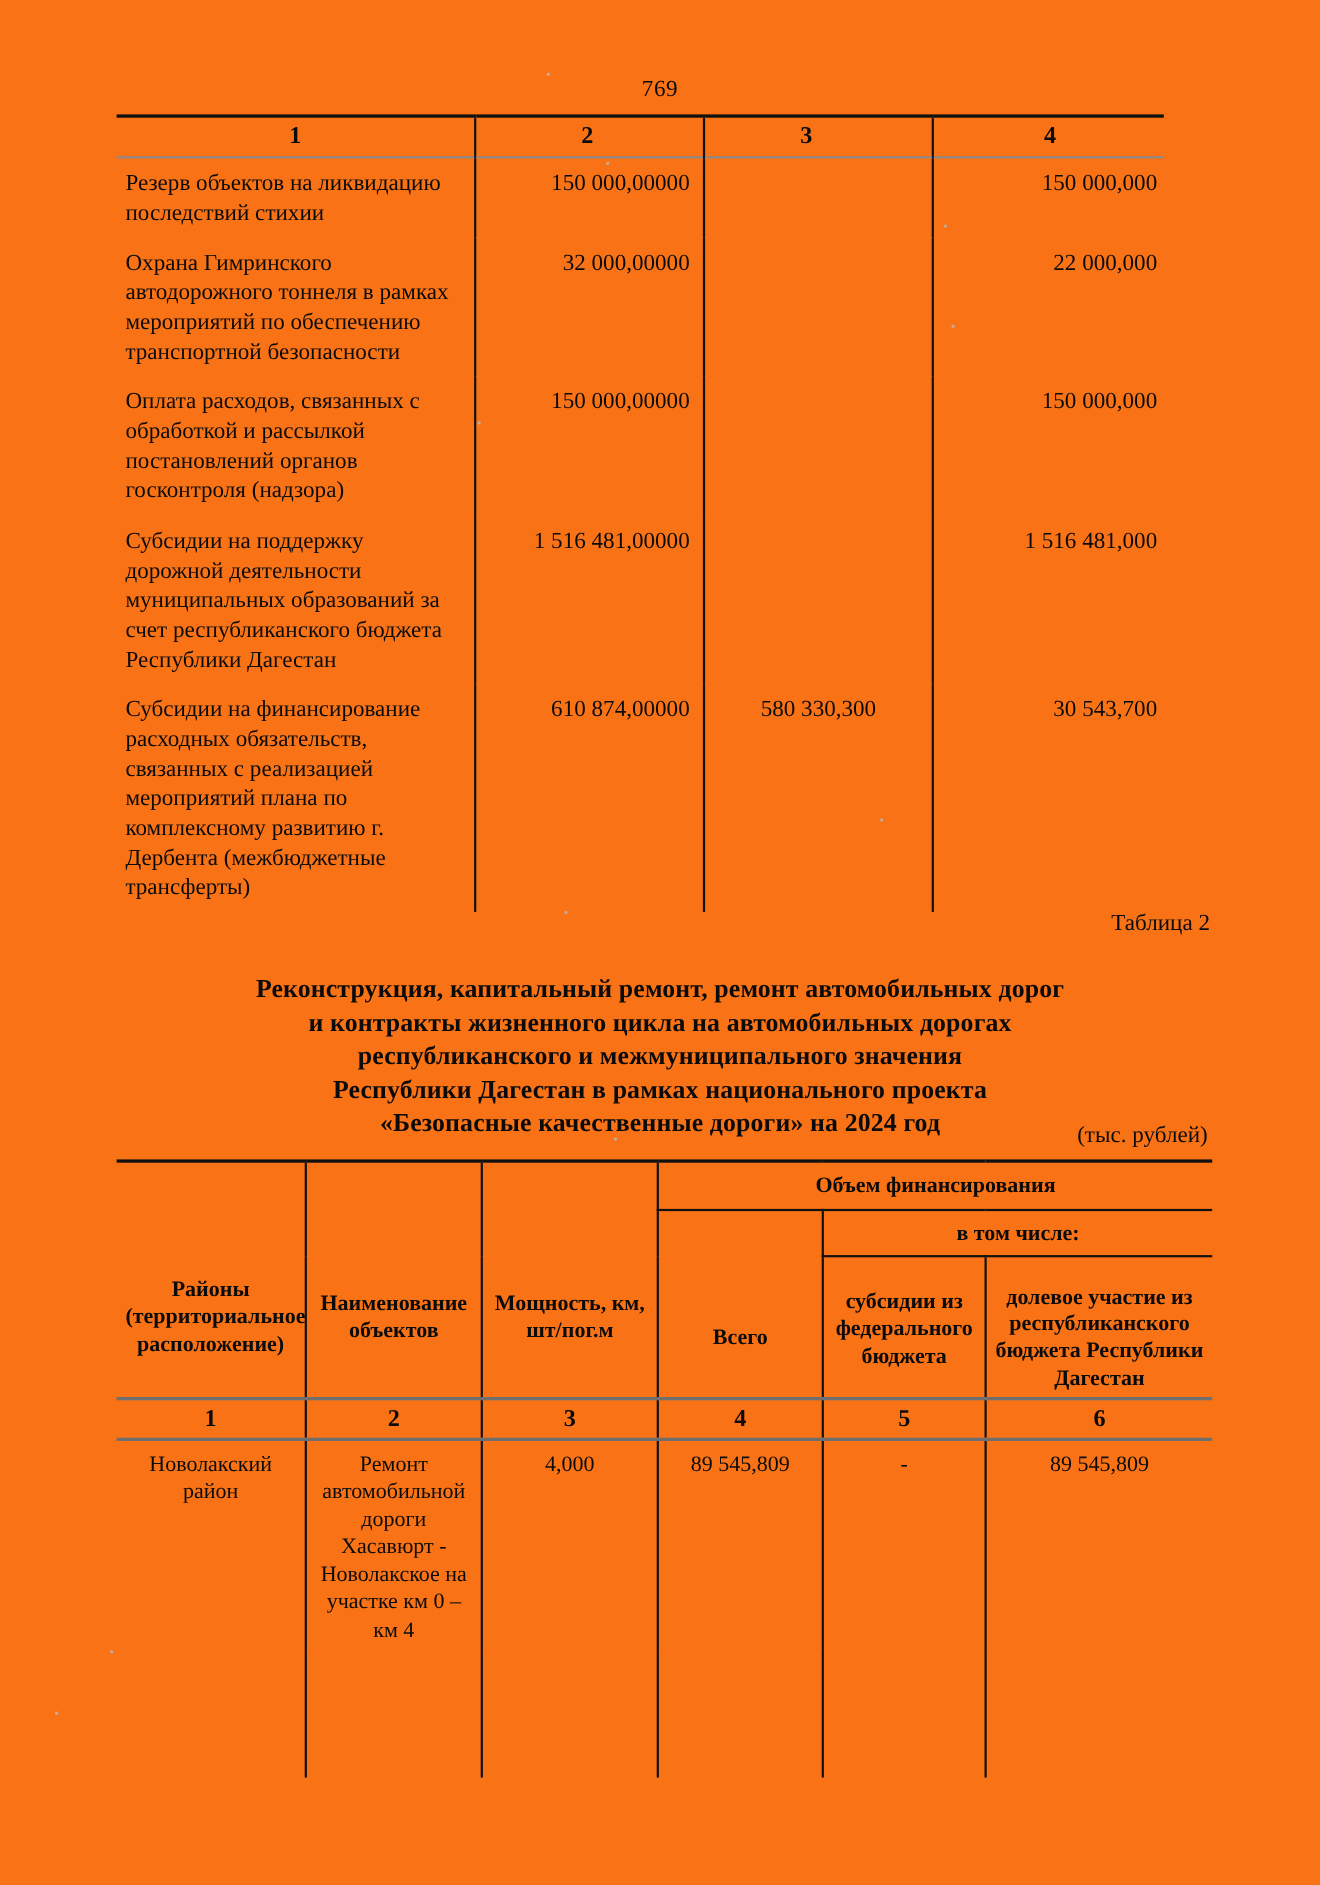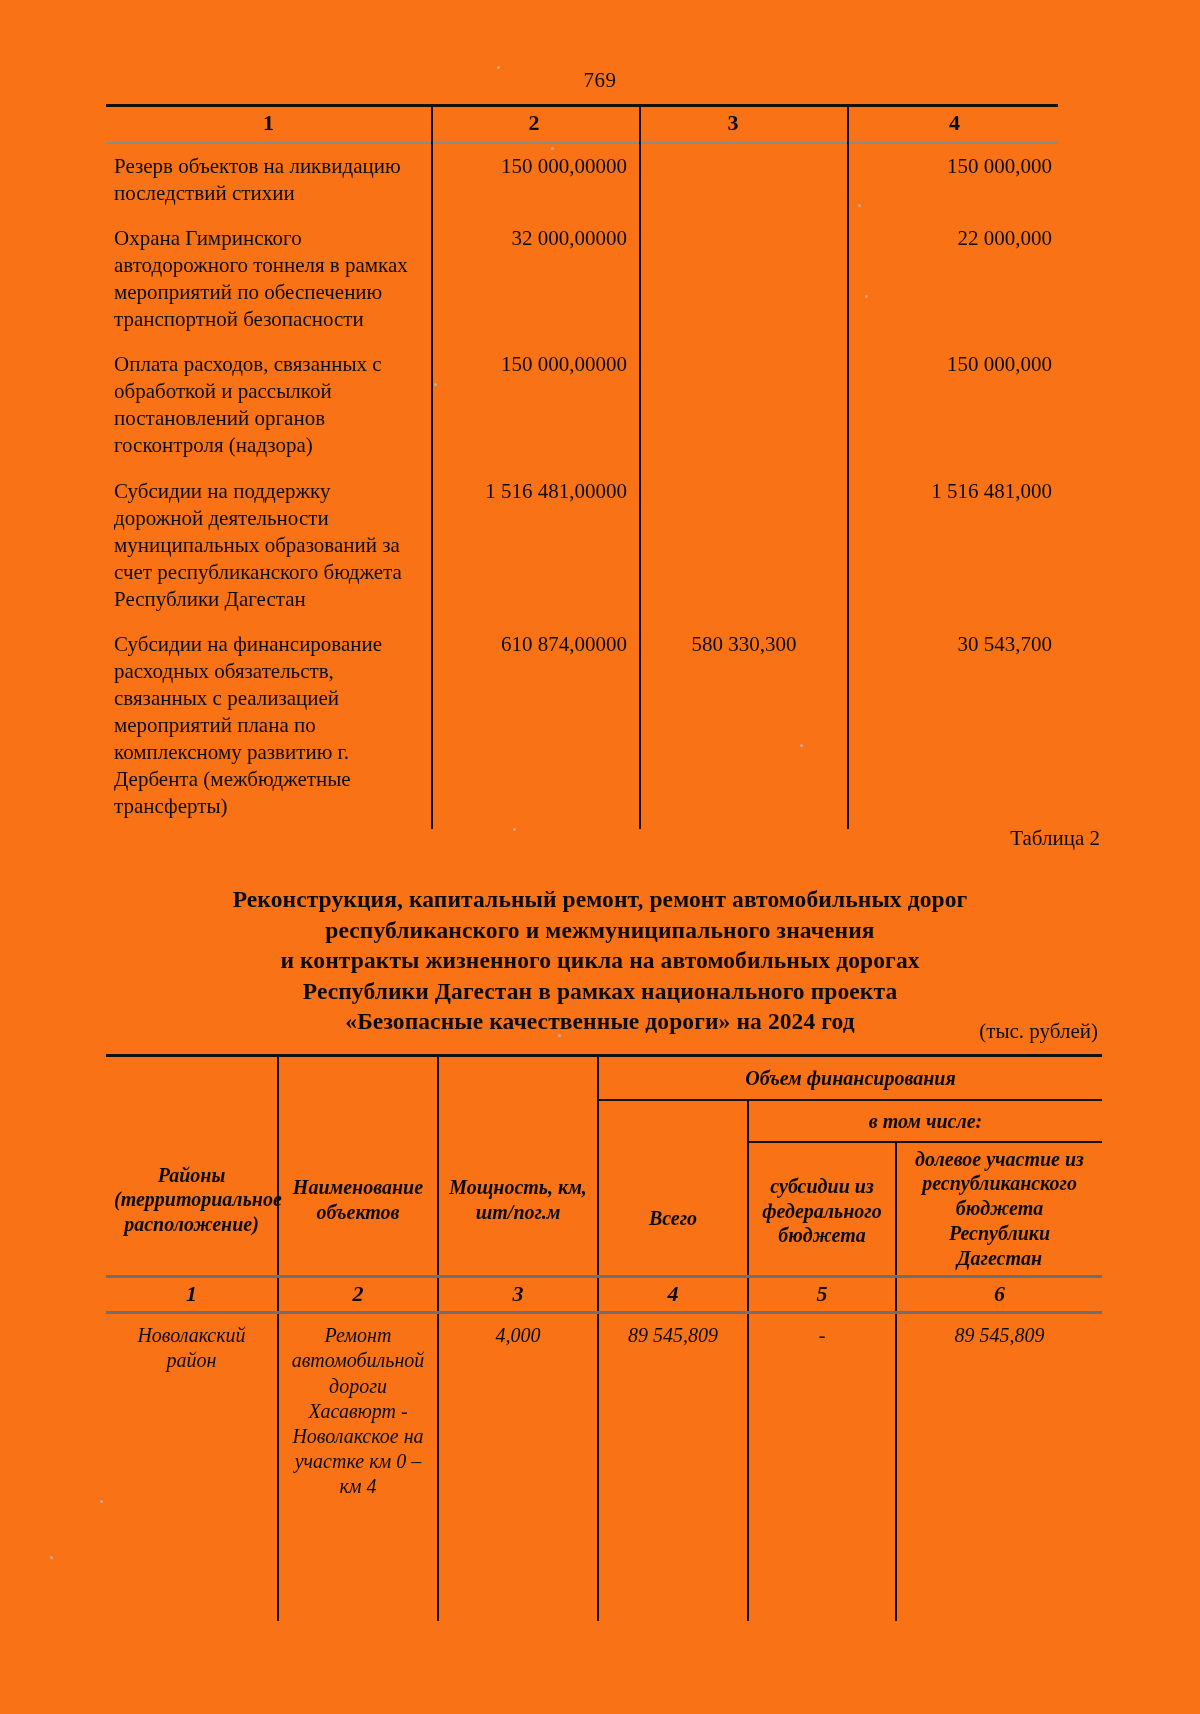--- a/index.html
+++ b/index.html
@@ -113,21 +113,21 @@
   }
 
   
   #table2-wrap {
     position: absolute;
     left: 106px;
     top: 1054px;
     width: 996px;
   }
   #table2 { width: 996px; }
-  #table2 td { font-size: 20px; font-style: italic; }
+  #table2 td { font-size: 20px; }
 
   #table2 .hd {
     text-align: center;
     font-weight: bold;
     vertical-align: middle;
     line-height: 1.24;
   }
   #table2 .b-top   { border-top: 3px solid #111; }
   #table2 .b-bot   { border-bottom: 2px solid #111; }
   #table2 .b-left  { border-left: 2px solid #111; }
@@ -229,22 +229,22 @@
           <td class="c4 body-cell vline">30 543,700</td>
         </tr>
       </tbody>
     </table>
   </div>
 
   <div class="table-label">Таблица 2</div>
 
   <div class="title-block">
     <div>Реконструкция, капитальный ремонт, ремонт автомобильных дорог</div>
+    <div>и контракты жизненного цикла на автомобильных дорогах</div>
     <div>республиканского и межмуниципального значения</div>
-    <div>и контракты жизненного цикла на автомобильных дорогах</div>
     <div>Республики Дагестан в рамках национального проекта</div>
     <div>«Безопасные качественные дороги» на 2024 год</div>
   </div>
 
   <div class="units-note">(тыс. рублей)</div>
 
   <div id="table2-wrap">
     <table id="table2" class="doc-table">
       <colgroup>
         <col style="width:172px">
@@ -263,21 +263,21 @@
           <td class="hd b-top b-left b-bot" colspan="3" style="padding:9px 0 8px 0;">Объем финансирования</td>
         </tr>
 
         <tr>
           <td class="hd b-left" rowspan="2" style="vertical-align:middle;padding-top:66px;">Всего</td>
           <td class="hd b-left b-bot" colspan="2" style="padding:8px 0 7px 0;">в том числе:</td>
         </tr>
 
         <tr>
           <td class="hd b-left" style="padding-top:9px;">субсидии из федерального бюджета</td>
-          <td class="hd b-left" style="padding-top:4px;">долевое участие из республиканского бюджета Республики Дагестан</td>
+          <td class="hd b-left" style="padding-top:24px;">долевое участие из республиканского бюджета Республики Дагестан</td>
         </tr>
 
         <tr class="numrow">
           <td class="grey-rule grey-rule-b">1</td>
           <td class="grey-rule grey-rule-b b-left">2</td>
           <td class="grey-rule grey-rule-b b-left">3</td>
           <td class="grey-rule grey-rule-b b-left">4</td>
           <td class="grey-rule grey-rule-b b-left">5</td>
           <td class="grey-rule grey-rule-b b-left">6</td>
         </tr>

